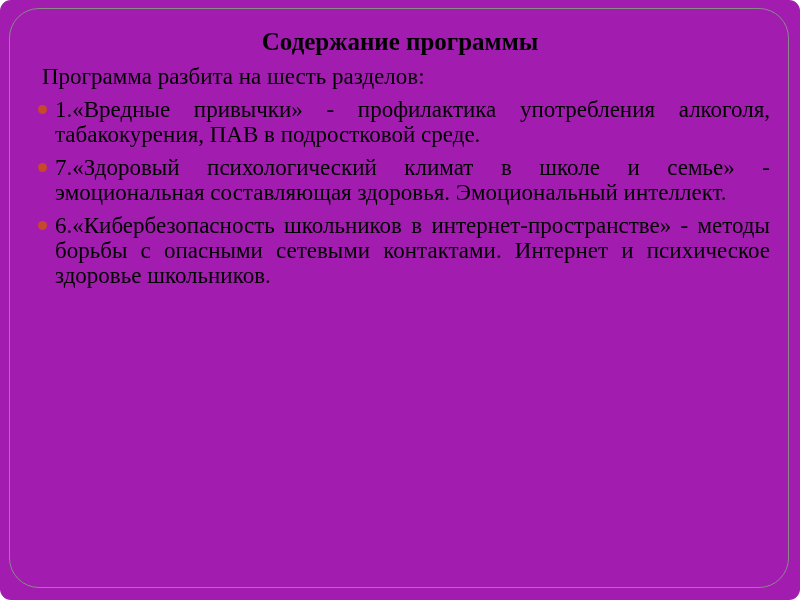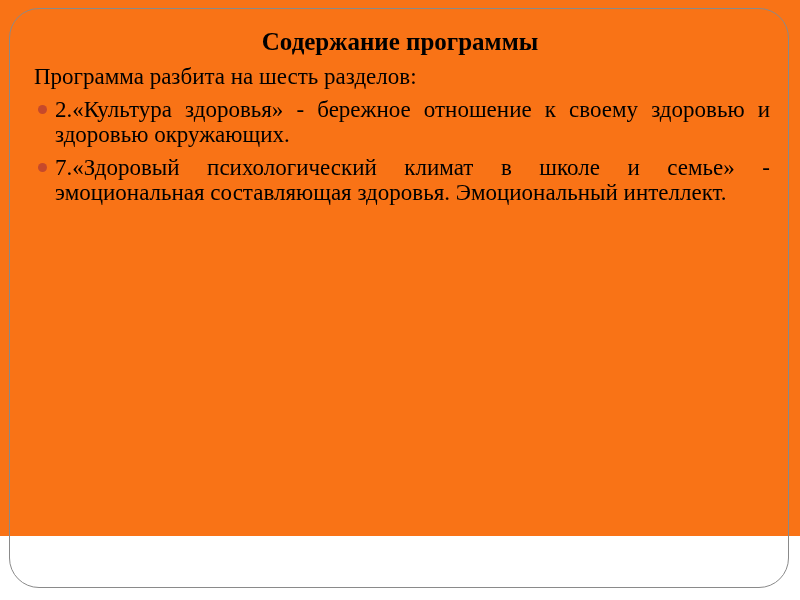--- a/index.html
+++ b/index.html
@@ -12,22 +12,23 @@
     background: #ffffff;
     font-family: "Liberation Serif", "DejaVu Serif", serif;
     color: #000000;
     position: relative;
     overflow: hidden;
   }
   .slide {
     position: absolute;
     left: 0; top: 0;
     width: 800px;
-    height: 536px;
-    background: #f97316;
+    height: 600px;
+    background: #a21caf;
+    border-radius: 11px;
   }
   .slide-frame {
     position: absolute;
     left: 9px;
     top: 8px;
     width: 780px;
     height: 580px;
     border: 1px solid #8a8a8a;
     border-radius: 30px;
     box-sizing: border-box;
@@ -42,21 +43,21 @@
   .title {
     text-align: center;
     font-weight: bold;
     font-size: 25px;
     line-height: 28px;
     margin: 0 0 8px 0;
   }
   .intro {
     font-size: 23px;
     line-height: 26px;
-    margin: 0 0 7px 4px;
+    margin: 0 0 7px 12px;
     text-align: left;
   }
   .items {
     margin: 0;
     padding: 0;
     list-style: none;
   }
   .item {
     display: flex;
     font-size: 23px;
@@ -88,21 +89,25 @@
 <body>
 
 <div class="slide">
   <div class="slide-frame"></div>
   <div class="content">
     <div class="title">Содержание программы</div>
     <div class="intro">Программа разбита на шесть разделов:</div>
     <ul class="items">
       <li class="item">
         <span class="bullet"></span>
-        <span class="item-text">2.«Культура здоровья» - бережное отношение к своему здоровью и здоровью окружающих.</span>
+        <span class="item-text">1.«Вредные привычки» - профилактика употребления алкоголя, табакокурения, ПАВ в подростковой среде.</span>
       </li>
       <li class="item">
         <span class="bullet"></span>
         <span class="item-text">7.«Здоровый психологический климат в школе и семье» - эмоциональная составляющая здоровья. Эмоциональный интеллект.</span>
+      </li>
+      <li class="item">
+        <span class="bullet"></span>
+        <span class="item-text">6.«Кибербезопасность школьников в интернет-пространстве» - методы борьбы с опасными сетевыми контактами. Интернет и психическое здоровье школьников.</span>
       </li>
     </ul>
   </div>
 </div>
 
 </body></html>

